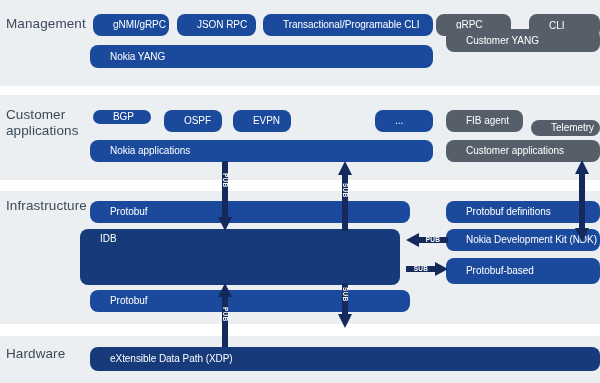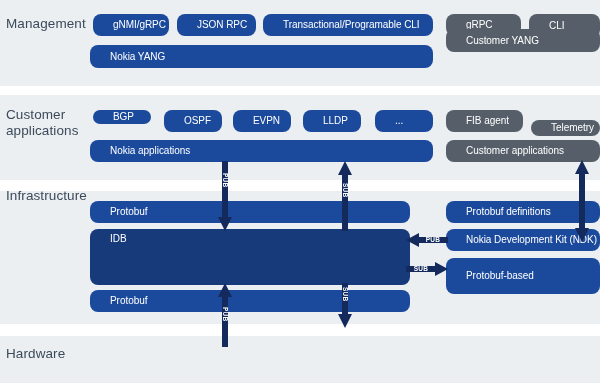--- a/index.html
+++ b/index.html
@@ -83,51 +83,51 @@
 
   <div class="band" style="top:0px; height:86px;"></div>
   <div class="band" style="top:95px; height:85px;"></div>
   <div class="band" style="top:191px; height:133px;"></div>
   <div class="band" style="top:336px; height:47px;"></div>
 
   <div class="band-label" style="top:16px;">Management</div>
   <div class="band-label" style="top:107px; width:80px;">
     <span>Customer applications</span>
   </div>
-  <div class="band-label" style="top:188px;">Infrastructure</div>
+  <div class="band-label" style="top:198px;">Infrastructure</div>
   <div class="band-label" style="top:346px;">Hardware</div>
 
   <div class="box blue" style="left:93px; top:14px; width:76px; height:22px;">gNMI/gRPC</div>
   <div class="box blue" style="left:177px; top:14px; width:79px; height:22px;">JSON RPC</div>
   <div class="box blue" style="left:263px; top:14px; width:170px; height:22px;">Transactional/Programable CLI</div>
-  <div class="box gray" style="left:446px; top:14px; width:75px; height:22px;">gRPC</div>
+  <div class="box gray" style="left:436px; top:14px; width:75px; height:22px;">gRPC</div>
   <div class="box gray" style="left:529px; top:14px; width:71px; height:24px;">CLI</div>
 
   <div class="box blue" style="left:90px; top:45px; width:343px; height:23px;">Nokia YANG</div>
   <div class="box gray" style="left:446px; top:29px; width:154px; height:23px;">Customer YANG</div>
 
   <div class="box blue" style="left:93px; top:110px; width:58px; height:14px;">BGP</div>
   <div class="box blue" style="left:164px; top:110px; width:58px; height:22px;">OSPF</div>
   <div class="box blue" style="left:233px; top:110px; width:58px; height:22px;">EVPN</div>
-  <div class="box blue" style="left:303px; top:110px; width:58px; height:22px;">LLDP</div>
   <div class="box blue" style="left:375px; top:110px; width:58px; height:22px;">...</div>
   <div class="box gray" style="left:446px; top:110px; width:77px; height:22px;">FIB agent</div>
   <div class="box gray" style="left:531px; top:120px; width:69px; height:16px;">Telemetry</div>
 
   <div class="box blue" style="left:90px; top:140px; width:343px; height:22px;">Nokia applications</div>
   <div class="box gray" style="left:446px; top:140px; width:154px; height:22px;">Customer applications</div>
 
   <div class="box blue" style="left:90px; top:201px; width:320px; height:22px;">Protobuf</div>
-  <div class="box navy" style="left:90px; top:229px; width:320px; height:56px; align-items:flex-start; padding-top:5px;">IDB</div>
+  <div class="box navy" style="left:80px; top:229px; width:320px; height:56px; align-items:flex-start; padding-top:5px;">IDB</div>
   <div class="box blue" style="left:90px; top:290px; width:320px; height:22px;">Protobuf</div>
 
   <div class="box blue" style="left:446px; top:201px; width:154px; height:22px;">Protobuf definitions</div>
   <div class="box blue" style="left:446px; top:229px; width:154px; height:22px;">Nokia Development Kit (NDK)</div>
-  <div class="box blue" style="left:446px; top:258px; width:154px; height:36px;">Protobuf-based</div>
+  <div class="box blue" style="left:446px; top:258px; width:154px; height:26px;">Protobuf-based</div>
 
+  <div class="box navy" style="left:90px; top:347px; width:510px; height:24px;">eXtensible Data Path (XDP)</div>
 
   <div class="arrow" style="left:218px; top:161px; width:14px; height:70px;">
     <svg width="14" height="70" viewBox="0 0 14 70">
       <polygon points="4,0 10,0 10,56 14,56 7,70 0,56 4,56" fill="#142a5c"></polygon>
     </svg>
     <span class="arrow-tag tag-vert" style="left:-5px; top:16px; width:24px; text-align:center;">PUB</span>
   </div>
 
   <div class="arrow" style="left:338px; top:161px; width:14px; height:70px;">
     <svg width="14" height="70" viewBox="0 0 14 70">

